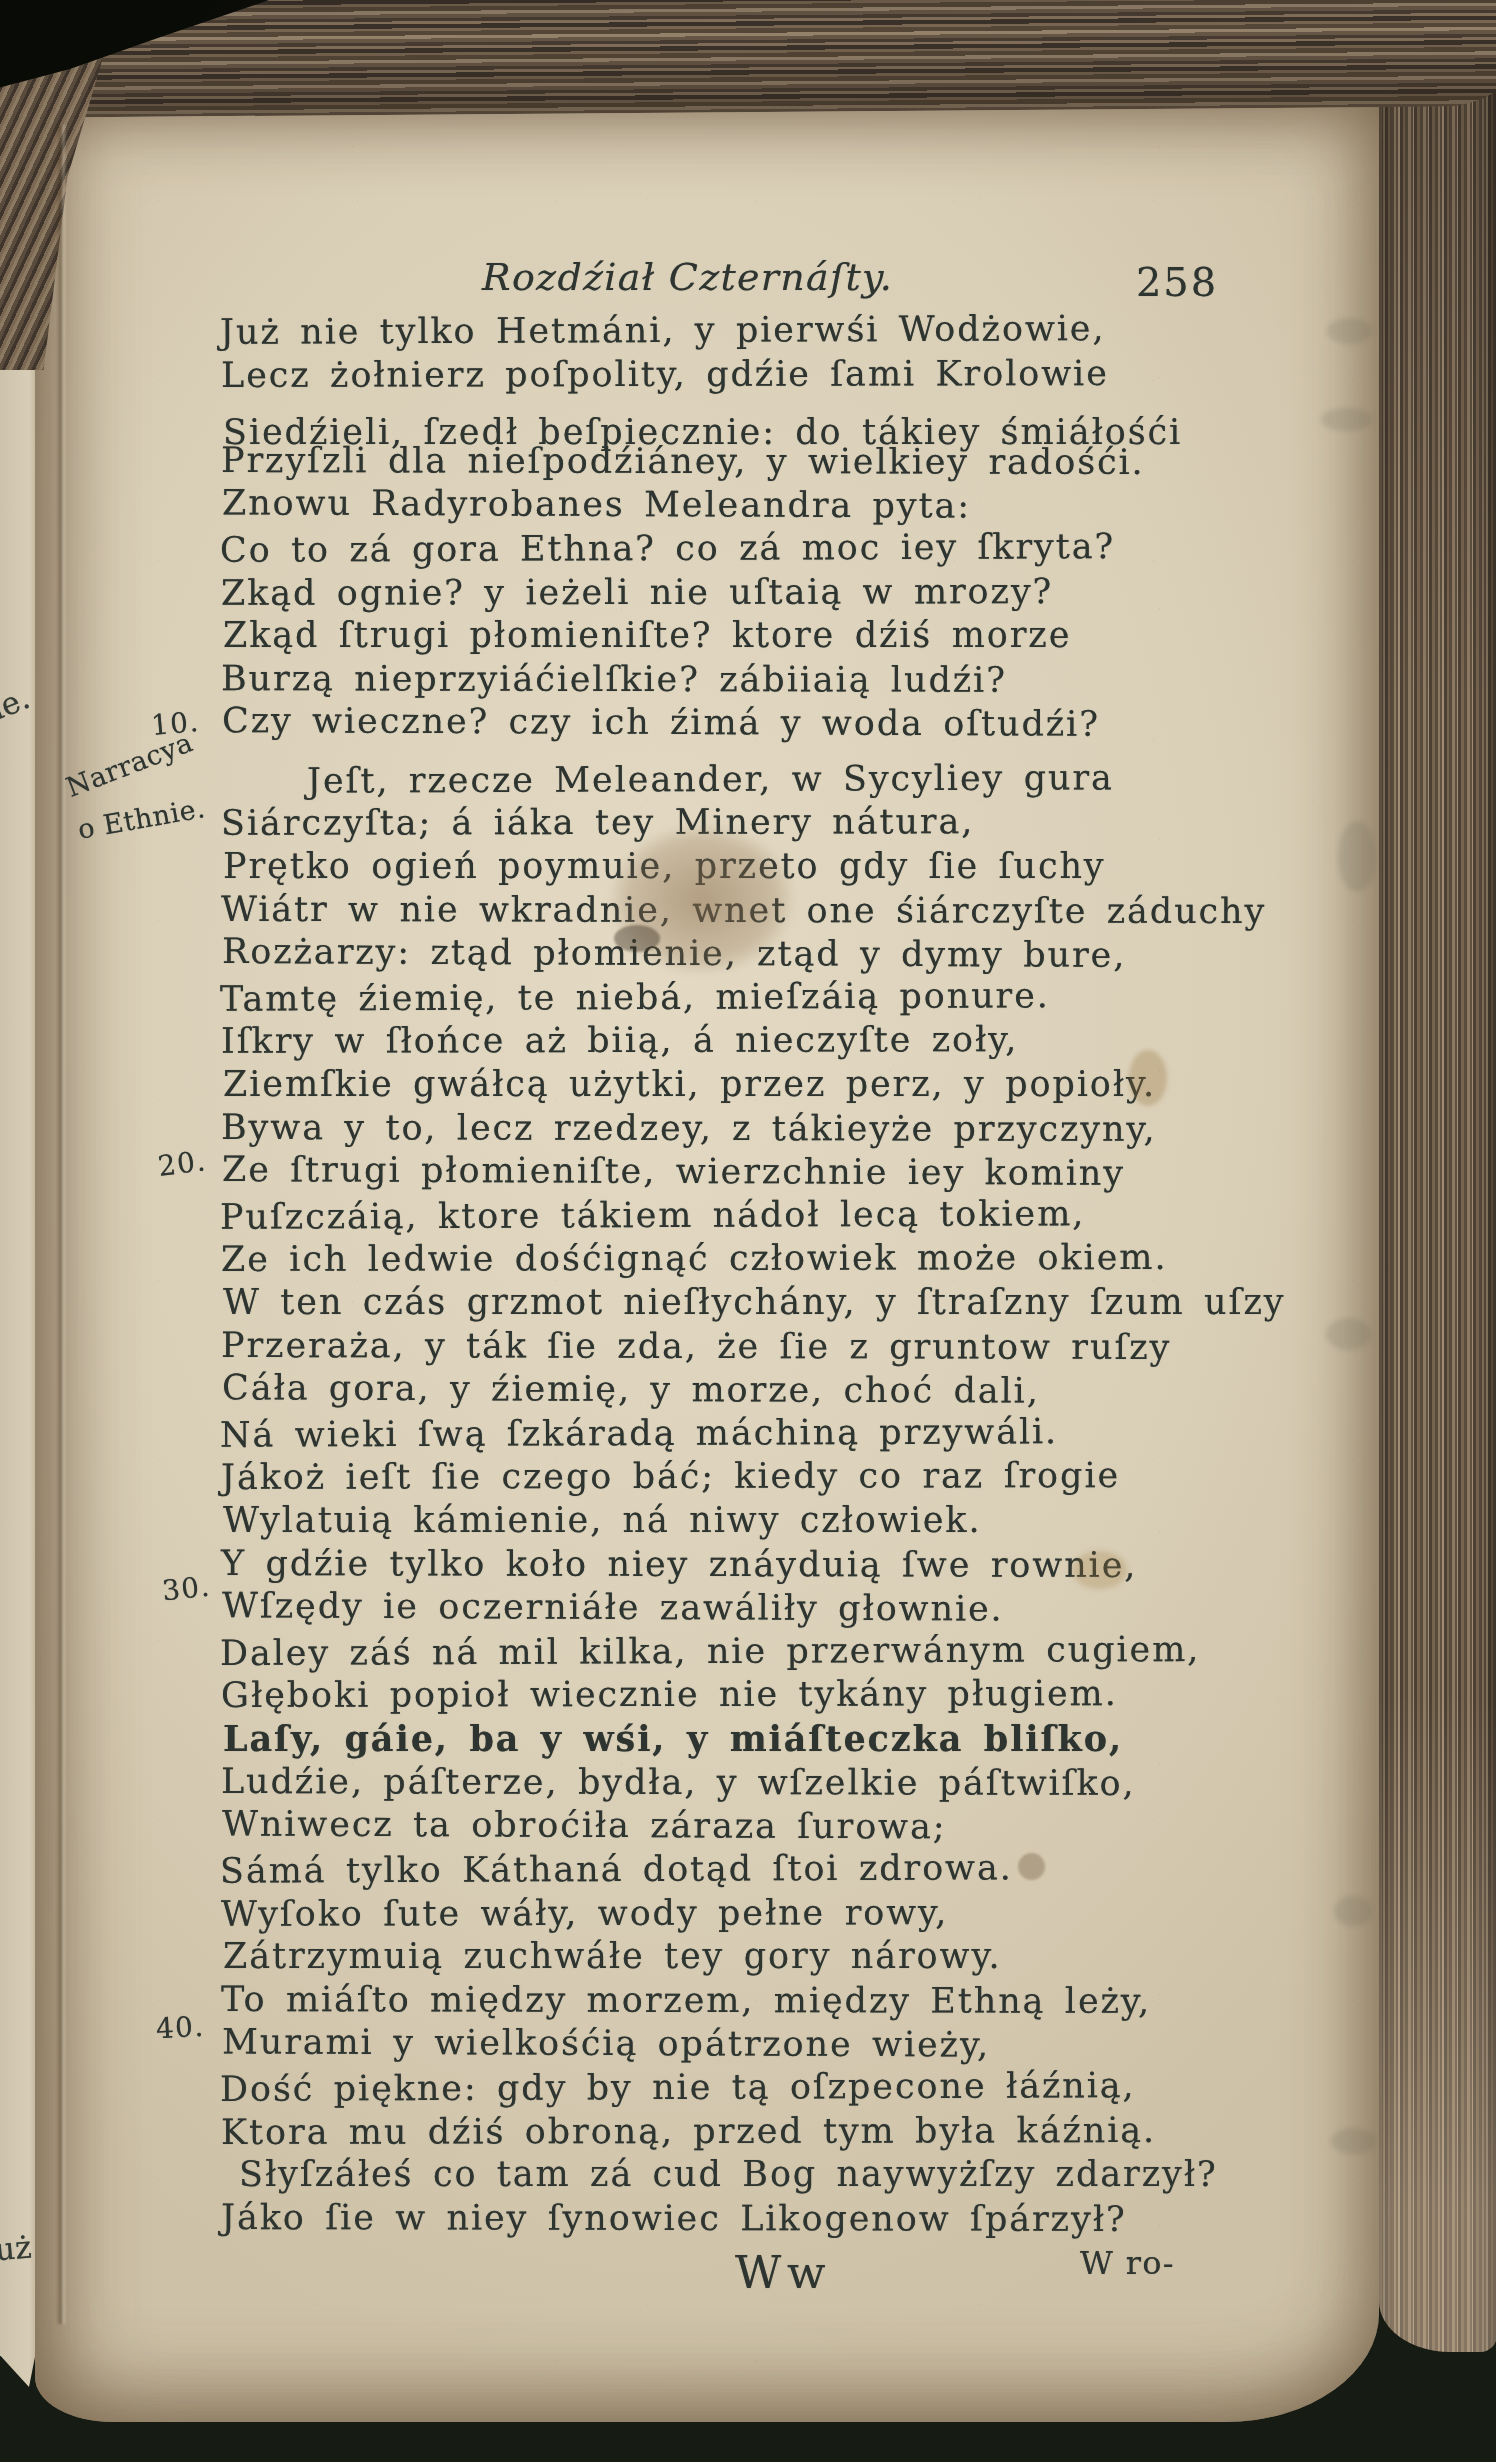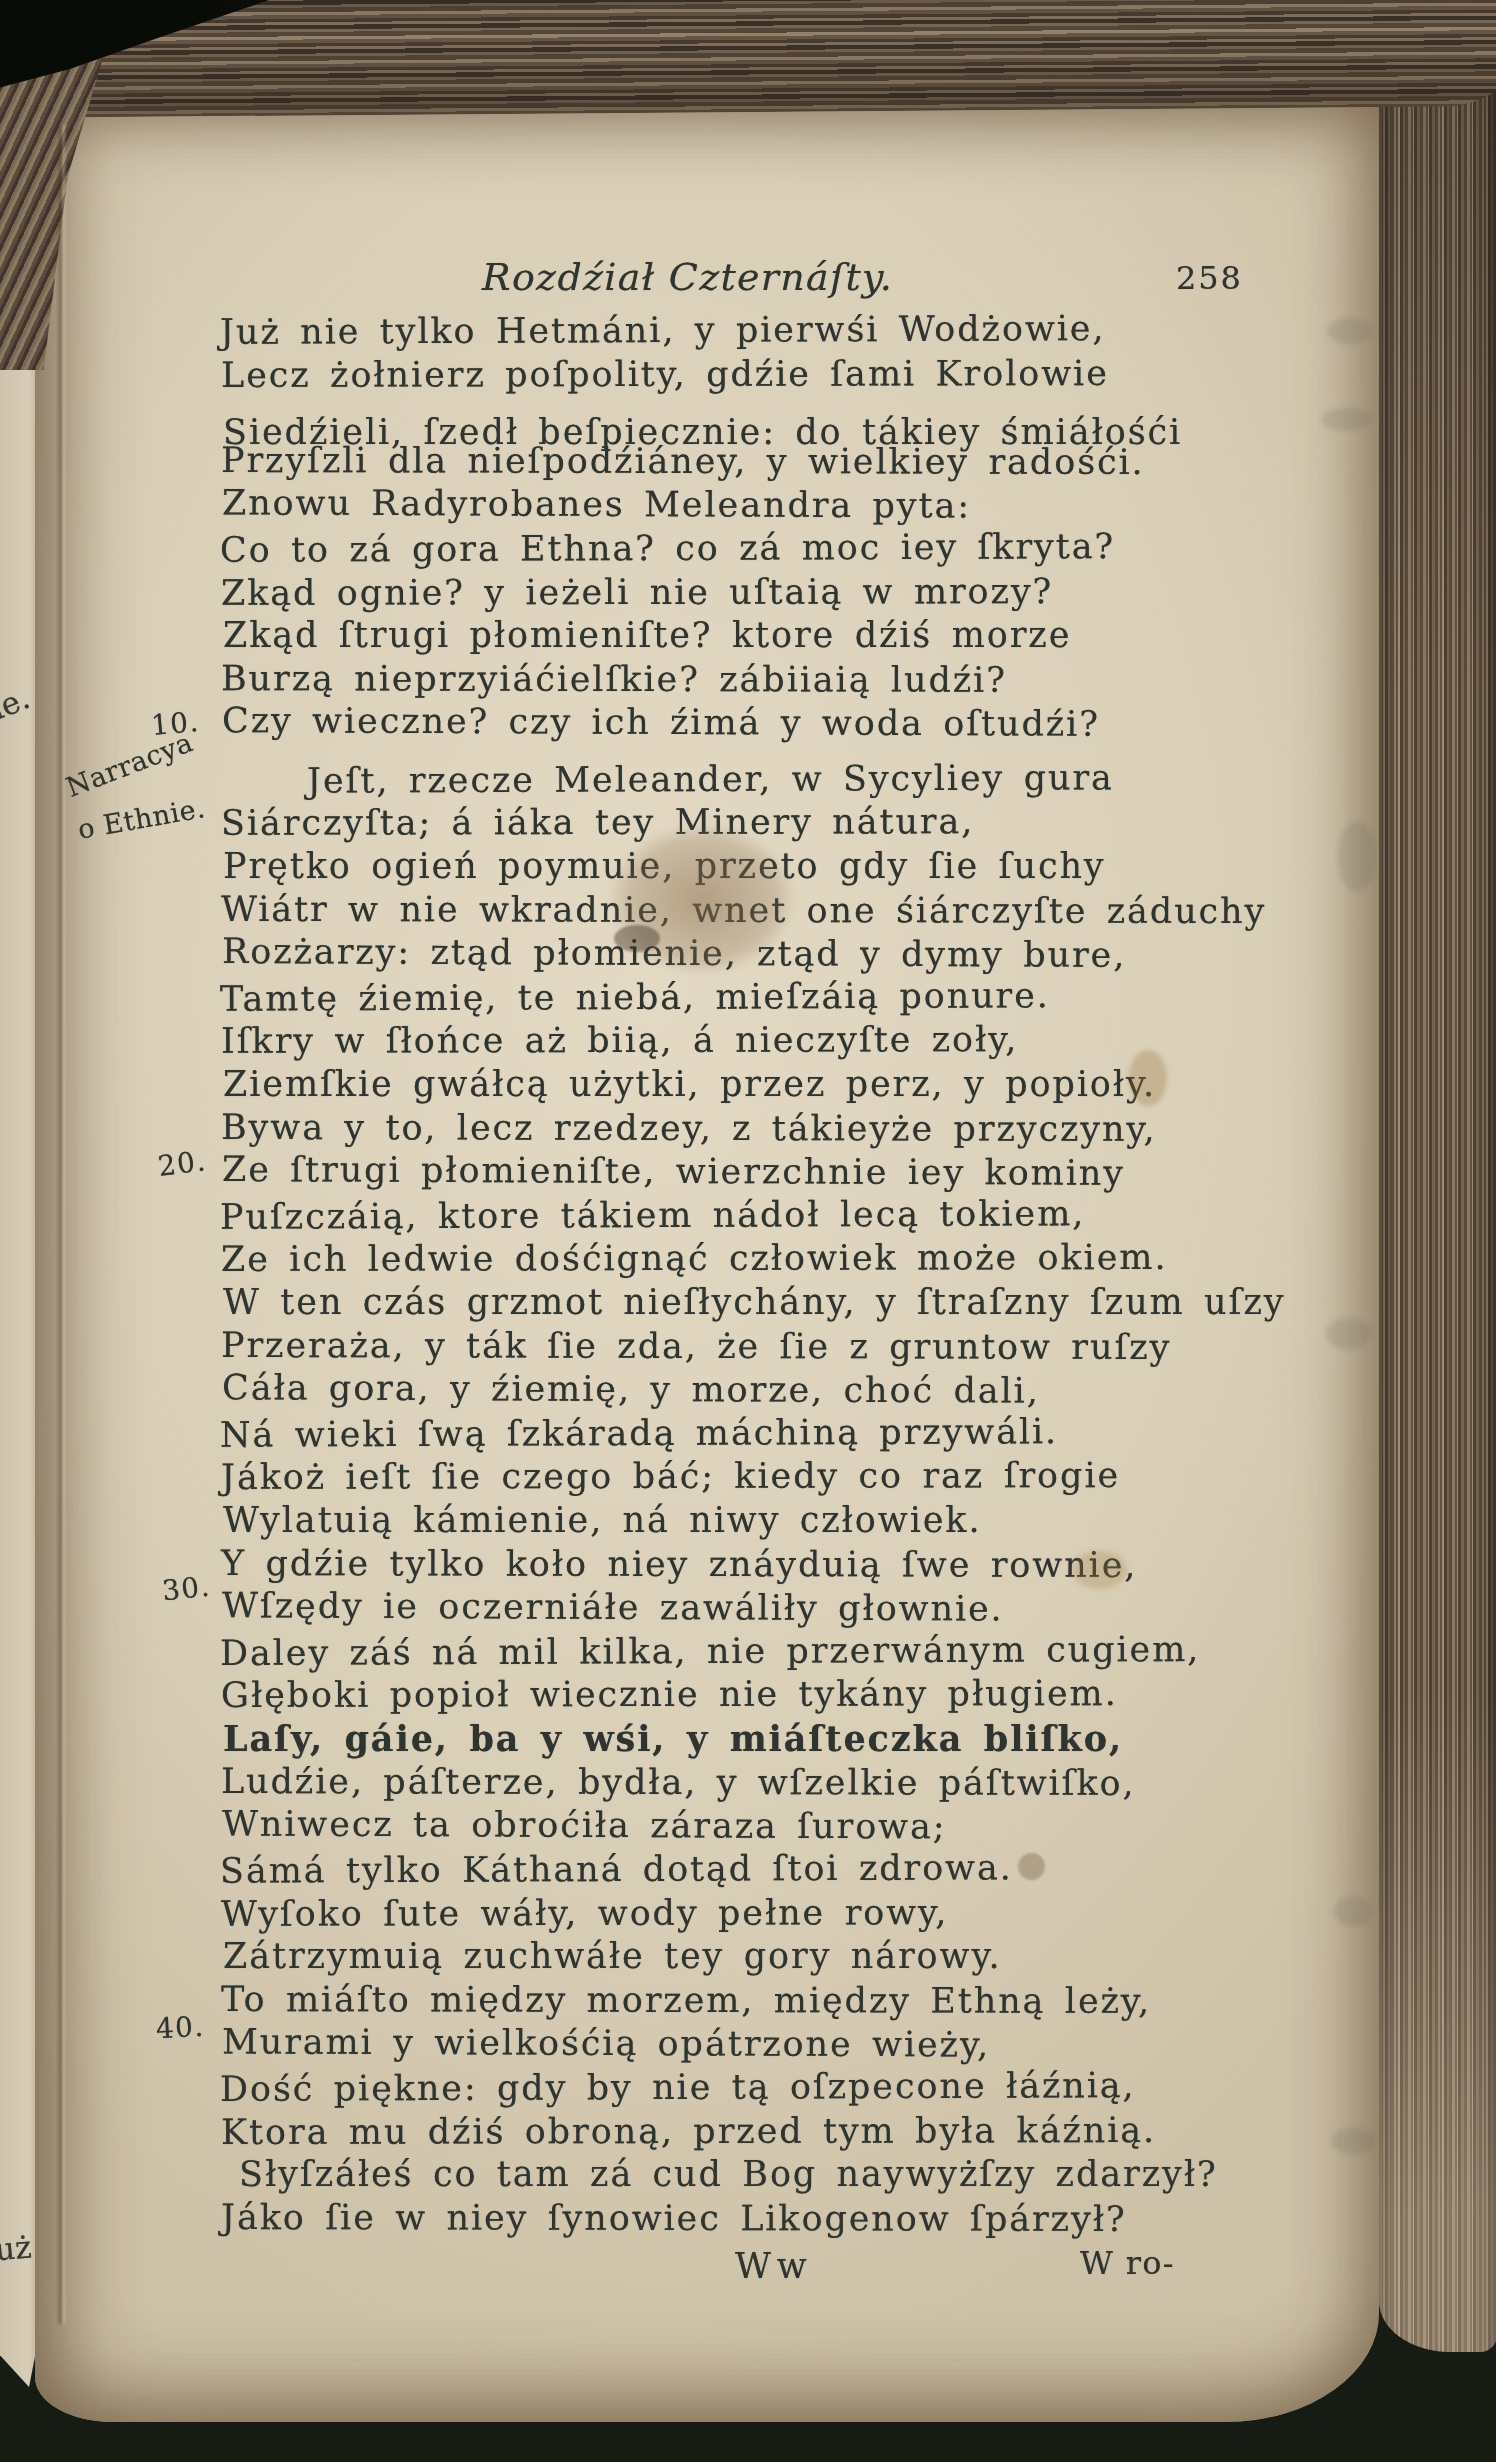--- a/index.html
+++ b/index.html
@@ -61,26 +61,26 @@
 
   .gutter-crease{position:absolute;left:56px;top:125px;width:10.3px;height:2199px;z-index:6;opacity:.8;
     filter:blur(1px);
     background:linear-gradient(90deg, rgba(0,0,0,0), rgba(82,60,38,.35) 30%, rgba(50,34,18,.5) 50%, rgba(245,235,215,.45) 75%, rgba(0,0,0,0));}
 
   
   #text-layer{position:absolute;inset:0;z-index:7;color:#2e3531;
     text-shadow:0 0 0.8px rgba(46,53,49,.6);text-align:center;}
   .chapter-title{position:absolute;left:482px;top:255px;font-size:38px;font-style:italic;
     letter-spacing:1.3px;white-space:nowrap;}
-  .page-number{position:absolute;left:1176px;top:259px;font-size:32px;letter-spacing:1.9px;}
+  .page-number{position:absolute;left:1136px;top:259px;font-size:40px;letter-spacing:1.9px;}
   .line{position:absolute;font-size:35px;line-height:1;letter-spacing:1.9px;word-spacing:6.4px;white-space:nowrap;}
   .mnote{position:absolute;white-space:nowrap;}
   .m-num{font-size:28px;letter-spacing:1.3px;}
   .m-note{font-size:27px;letter-spacing:0.6px;}
-  .signature{position:absolute;left:735px;top:2246px;font-size:35px;letter-spacing:5.8px;}
+  .signature{position:absolute;left:735px;top:2246px;font-size:45px;letter-spacing:5.8px;}
   .catchword{position:absolute;left:1080px;top:2244px;font-size:32px;letter-spacing:1.3px;}
   .fragment{position:absolute;font-size:31px;color:#343b36;white-space:nowrap;z-index:6;
     text-shadow:0 0 0.8px rgba(46,53,49,.6);}
 
   
   .stain{position:absolute;z-index:8;border-radius:50%;}
   .stain-big{left:609px;top:824px;width:186px;height:151px;filter:blur(3.2px);
     background:radial-gradient(ellipse at center, rgba(139,111,78,.55), rgba(139,111,78,.28) 55%, rgba(139,111,78,0) 72%);}
   .stain-fleck{left:614px;top:925px;width:46px;height:27px;filter:blur(1.3px);background:rgba(55,45,32,.42);}
   .stain-tan{left:1129px;top:1050px;width:38px;height:56px;filter:blur(1.9px);background:rgba(150,112,55,.30);}

